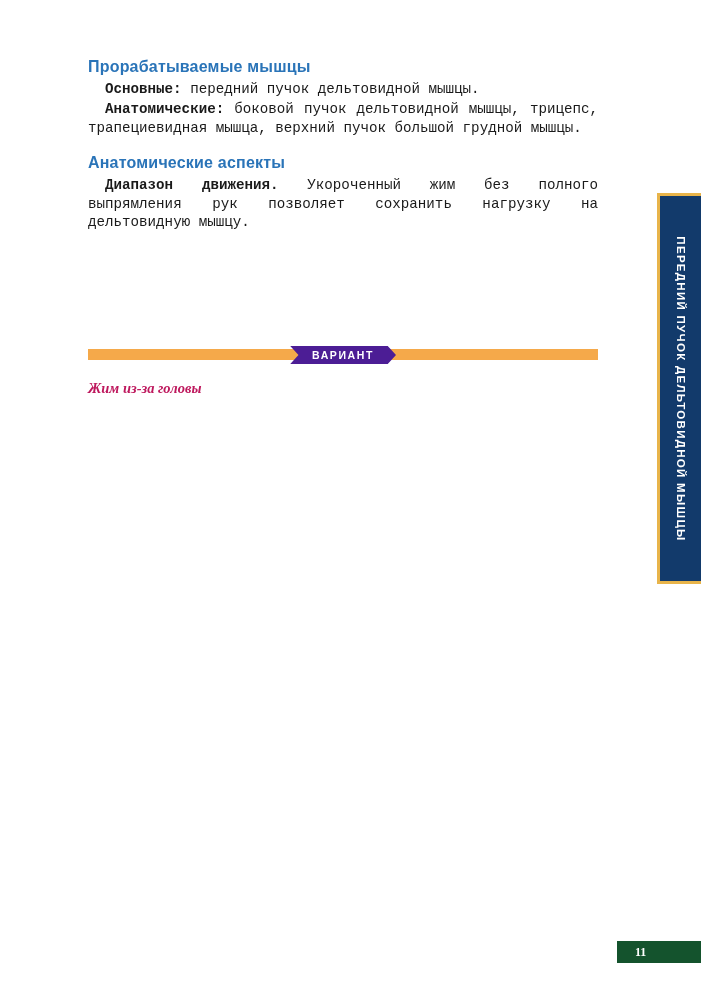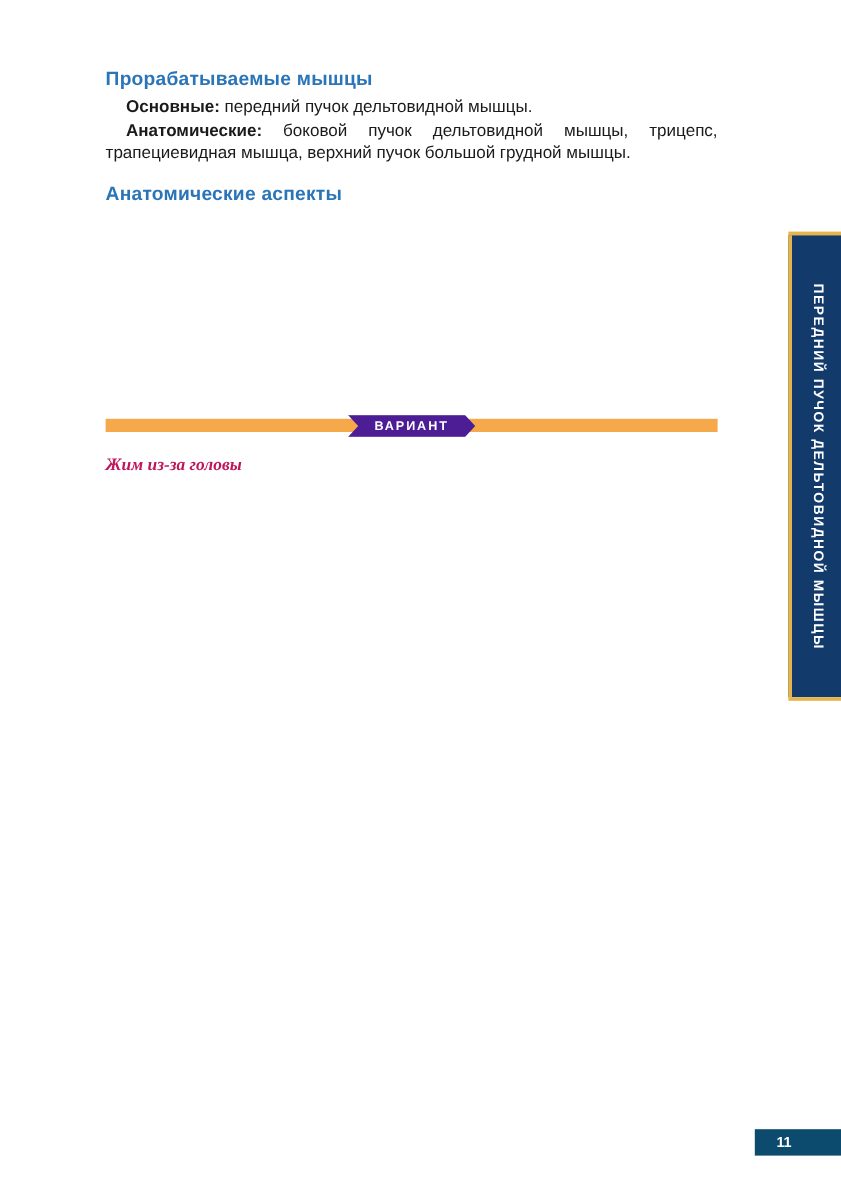--- a/index.html
+++ b/index.html
@@ -40,21 +40,21 @@
     margin-top: 16px;
   }
 
   p.para {
     margin: 0;
     font-size: 14.2px;
     line-height: 1.33;
     color: #1a1a1a;
     text-align: justify;
     text-indent: 17px;
-    font-family: Liberation Sans, sans-serif;
+    font-family: Liberation Mono, monospace;
   }
   p.para + p.para {
     margin-top: 1px;
   }
   p.tight {
     text-indent: 17px;
   }
 
   .lead {
     font-weight: bold;
@@ -154,25 +154,25 @@
     font-size: 11.5px;
     font-weight: bold;
     letter-spacing: 1.3px;
   }
 
   
   .page-number {
     position: absolute;
     right: 0;
     bottom: 38px;
-    width: 72px;
+    width: 84px;
     height: 22px;
-    background: #0c4a6e;
+    background: #14532d;
     color: #ffffff;
-    font-family: Liberation Sans, sans-serif;
+    font-family: Liberation Serif, serif;
     font-size: 12px;
     font-weight: bold;
     display: flex;
     align-items: center;
     padding-left: 18px;
     box-sizing: border-box;
   }
 </style>
 </head>
 <body>
@@ -183,20 +183,21 @@
 
     <h2 class="section-heading">Прорабатываемые мышцы</h2>
 
     <p class="para"><span class="lead">Основные:</span><span> передний пучок дельтовидной мышцы.</span></p>
 
     <p class="para"><span class="lead">Анатомические:</span><span> боковой пучок дельтовидной мышцы, трицепс, трапециевидная мышца, верхний пучок большой грудной мышцы.</span></p>
 
     <h2 class="section-heading second">Анатомические аспекты</h2>
 
 
+    <p class="para"><span class="lead">Диапазон движения.</span><span> Укороченный жим без полного выпрямления рук позволяет сохранить нагрузку на дельтовидную мышцу.</span></p>
 
 
   </div>
 
   <div class="variant-bar">
     <div class="rule"></div>
     <div class="chev">
       <span class="chev-shape">ВАРИАНТ</span>
     </div>
   </div>

